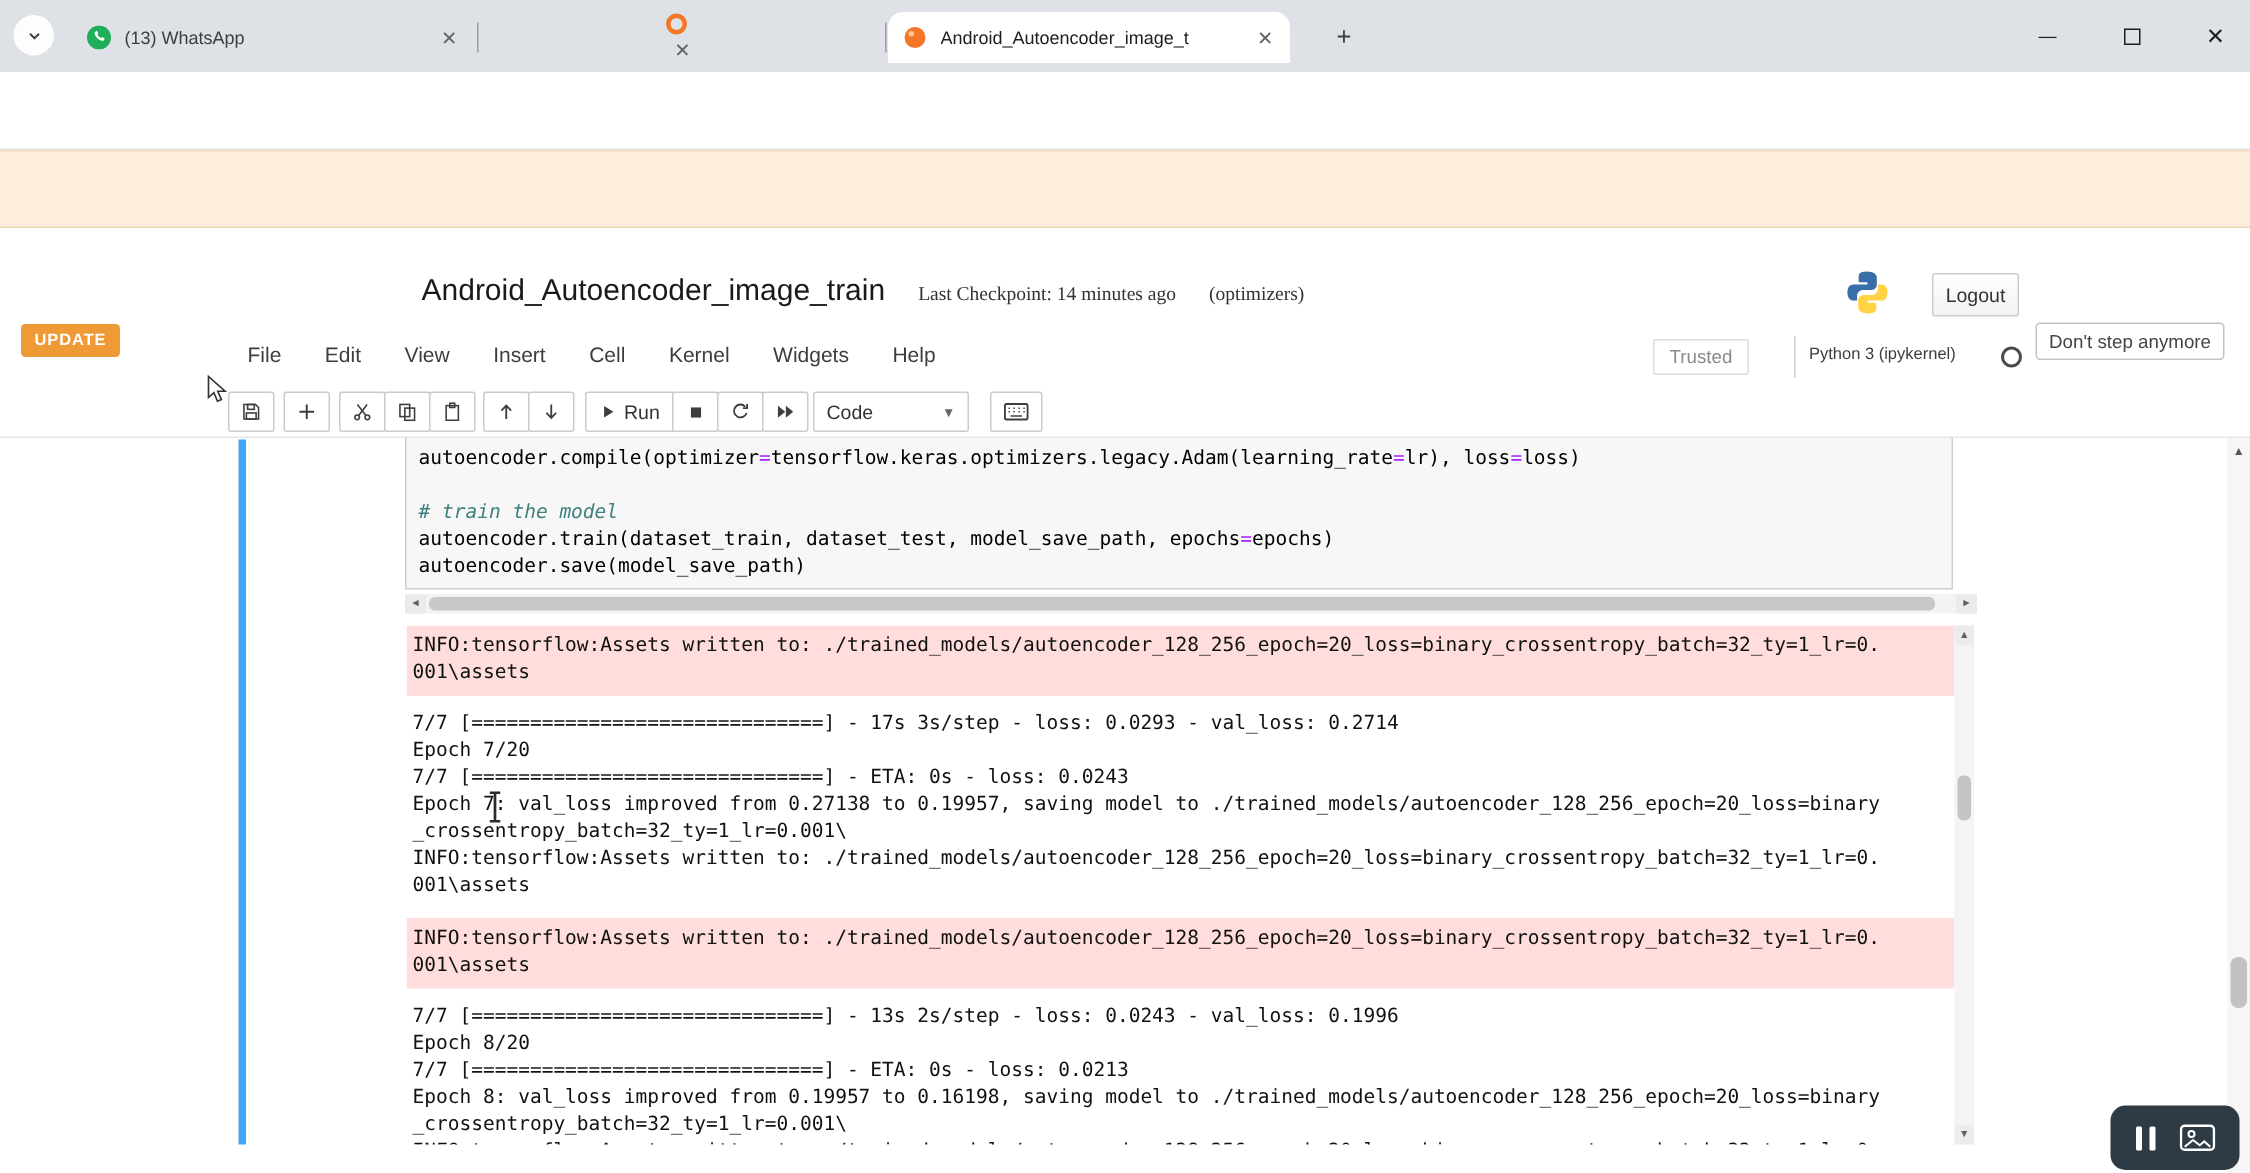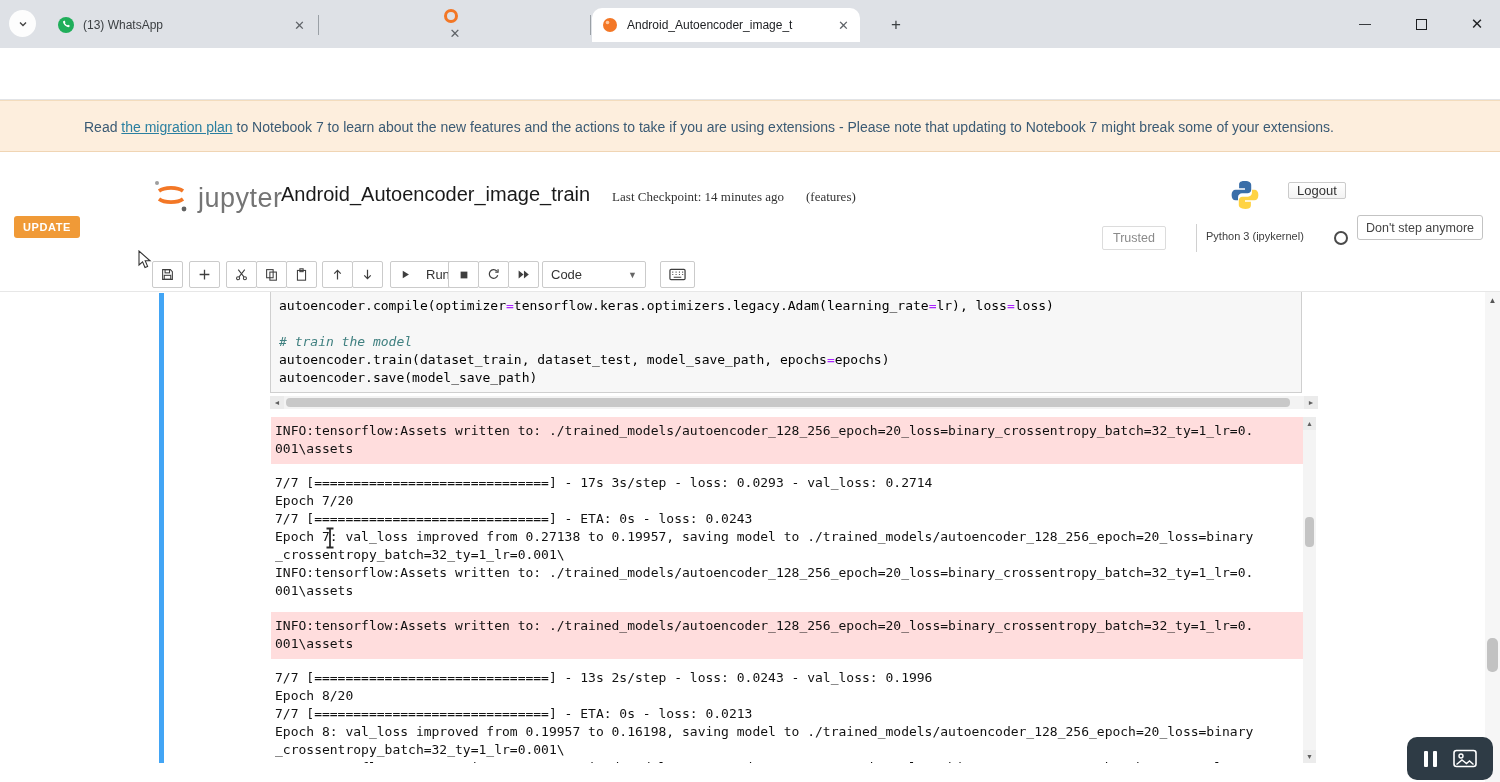--- a/index.html
+++ b/index.html
@@ -35,35 +35,35 @@
   .bannertext a { color:#2a7fa0; text-decoration:underline; }
   .dismiss { position:absolute; left:1357px; top:114px; width:126px; height:25px; background:#fff; border:1px solid #c3c3c3; border-radius:3px; font-size:12.5px; color:#444; display:flex; align-items:center; justify-content:center; }
 
   
   .jlogo { position:absolute; left:150px; top:178px; display:flex; align-items:flex-end; }
   .jlogo-text { font-size:27px; color:#757575; margin-left:6px; letter-spacing:0.5px; }
   .titlerow { position:absolute; left:281px; top:183px; display:flex; align-items:baseline; gap:22px; }
   .nbtitle { font-size:20px; color:#1a1a1a; }
   .chk { font-size:13px; color:#333;font-family:Liberation Serif, serif; }
   .pylogo { position:absolute; left:1230px; top:180px; }
-  .logout { position:absolute; left:1288px; top:182px; width:58px; height:17px; background:linear-gradient(#fff,#f3f3f3); border:1px solid #cbcbcb; border-radius:2px; font-size:13px; color:#333; display:flex; align-items:center; justify-content:center; }
+  .logout { position:absolute; left:1288px; top:182px; width:58px; height:29px; background:linear-gradient(#fff,#f3f3f3); border:1px solid #cbcbcb; border-radius:2px; font-size:13px; color:#333; display:flex; align-items:center; justify-content:center; }
 
   
   .menubar { position:absolute; left:165px; top:228px; display:flex; column-gap:29px; }
   .menu-item { font-size:14px; color:#3d3d3d; }
   .trusted { position:absolute; left:1102px; top:226px; padding:4px 10px; border:1px solid #dcdcdc; border-radius:2px; font-size:12.5px; color:#8a8a8a; }
   .ksep { position:absolute; left:1196px; top:224px; width:1px; height:28px; background:#d0d0d0; }
   .kernelname { position:absolute; left:1206px; top:230px; font-size:11px; color:#3d3d3d; }
   .kcircle { position:absolute; left:1334px; top:231px; width:14px; height:14px; border:2px solid #4a4a4a; border-radius:50%; background:#fff; }
 
   
   .tb-btn { height:27px; min-width:31px; background:#fff; border:1px solid #cbcbcb; border-radius:2px; display:inline-flex; align-items:center; justify-content:center; }
   .btn-group { position:absolute; top:261px; display:flex; }
   .btn-group .tb-btn + .tb-btn { margin-left:-1px; }
-  .runbtn { padding:0 9px; gap:15px; font-size:13px; color:#333; }
+  .runbtn { padding:0 9px; gap:5px; font-size:13px; color:#333; }
   .cellselect { position:absolute; left:542px; top:261px; width:104px; height:27px; border:1px solid #cbcbcb; border-radius:2px; background:#fff; display:flex; align-items:center; padding:0 8px; font-size:13px; color:#333; }
   .cellselect .caret { margin-left:auto; font-size:9px; color:#666; }
   .tbdivider { position:absolute; left:0; top:291px; width:1500px; height:1px; background:#e7e7e7; }
   svg.tbi { stroke:#3e3e3e; fill:none; stroke-width:1.3; }
 
   
   .cellbar { position:absolute; left:159px; top:293px; width:5px; height:470px; background:#42a5f5; }
   .codebox { position:absolute; left:270px; top:292px; width:1032px; height:101px; background:#f7f7f7; border:1px solid #cfcfcf; border-top:none; overflow:hidden; }
   .codelines { padding:5px 0 0 8px; font-family:"DejaVu Sans Mono", monospace; font-size:13px; line-height:18px; white-space:pre; color:#000; }
   .tok-op { color:#aa22ff; }
@@ -190,48 +190,48 @@
       <svg width="18" height="18" viewBox="0 0 16 16">
           <rect x="2" y="2" width="12" height="12" rx="2.5" fill="#c94d1d"></rect>
           <rect x="5" y="5" width="6" height="6" rx="1" fill="#f3b58a"></rect>
         </svg>
     </div>
     <div class="rtico" style="left:1462px; font-size:17px;">⋮</div>
   </div>
 
   <div class="banner">
     <span class="badge">UPDATE</span>
-    <span class="bannertext"><span>Read </span><a href="#">the migration plan</a><span> to Notebook 7 to learn about the new features and the actions to take if you are using extensions - Please note that updating to Notebook 7 might break some of your extensions.</span></span>
     <div class="dismiss">Don't step anymore</div>
   </div>
 
-  <div class="jlogo">
-    <svg width="42" height="36" viewBox="0 0 42 36">
-      <circle cx="7" cy="5" r="2" fill="#9e9e9e"></circle>
-      <path d="M9 13 a14 6.5 0 0 1 24 0" stroke="#f37726" stroke-width="3.6" fill="none"></path>
-      <path d="M9 21 a14 6.5 0 0 0 24 0" stroke="#f37726" stroke-width="3.6" fill="none"></path>
-      <circle cx="34" cy="31" r="2.4" fill="#616262"></circle>
-    </svg>
-    <span class="jlogo-text">jupyter</span>
-  </div>
 
   <div class="titlerow">
     <span class="nbtitle">Android_Autoencoder_image_train</span>
     <span class="chk">Last Checkpoint: 14 minutes ago</span>
-    <span class="chk">(features)</span>
+    <span class="chk">(optimizers)</span>
   </div>
 
   <div class="pylogo">
     <svg width="30" height="30" viewBox="0 0 28 28">
       <path d="M13.5 1 C8.5 1 8.5 3.2 8.5 4.8 v2.8 h5.5 v1.4 H5.2 C3 9 1.5 10.8 1.5 14 c0 3.2 1.5 5 3.7 5 h2.3 v-3 c0-2 1.7-3.6 3.7-3.6 h5.2 c1.9 0 3.4-1.5 3.4-3.4 V4.8 C19.8 3 18.5 1 13.5 1 z" fill="#3a6ea8"></path>
       <path d="M14.5 27 c5 0 5-2.2 5-3.8 v-2.8 h-5.5 v-1.4 h8.8 c2.2 0 3.7-1.8 3.7-5 0-3.2-1.5-5-3.7-5 h-2.3 v3 c0 2-1.7 3.6-3.7 3.6 h-5.2 c-1.9 0-3.4 1.5-3.4 3.4 v4.2 c0 1.8 1.3 3.8 6.3 3.8 z" fill="#ffd343"></path>
     </svg>
   </div>
   <div class="logout">Logout</div>
 
+  <div class="menubar">
+      <span class="menu-item">File</span>
+      <span class="menu-item">Edit</span>
+      <span class="menu-item">View</span>
+      <span class="menu-item">Insert</span>
+      <span class="menu-item">Cell</span>
+      <span class="menu-item">Kernel</span>
+      <span class="menu-item">Widgets</span>
+      <span class="menu-item">Help</span>
+    </div>
   <div class="trusted">Trusted</div>
   <div class="ksep"></div>
   <div class="kernelname">Python 3 (ipykernel)</div>
   <div class="kcircle"></div>
 
   <div class="btn-group" style="left:152px;">
     <div class="tb-btn">
       <svg class="tbi" width="13" height="13" viewBox="0 0 16 16">
           <path d="M2 2 h9.5 L14 4.5 V14 H2 z"></path>
           <rect x="5" y="2" width="5.5" height="4"></rect>

